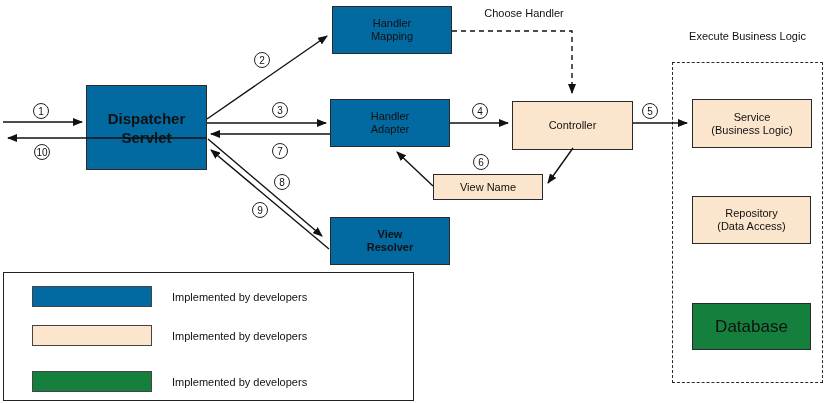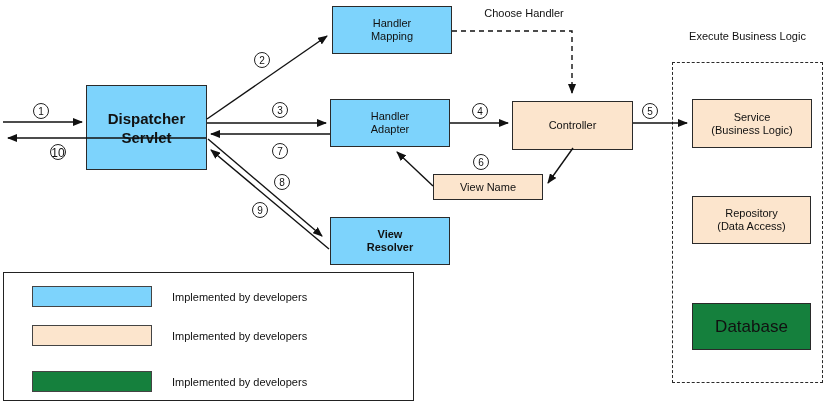--- a/index.html
+++ b/index.html
@@ -6,21 +6,21 @@
   html,body{margin:0;padding:0;background:#ffffff;}
   .stage{
     position:relative;width:830px;height:403px;background:#ffffff;
     font-family:"Liberation Sans",sans-serif;color:#111;overflow:hidden;
   }
   .node{
     position:absolute;display:flex;align-items:center;justify-content:center;
     text-align:center;white-space:pre-line;font-size:11px;line-height:13px;
     border:1.5px solid #2a2a2a;box-sizing:border-box;z-index:1;
   }
-  .fill-blue{background:#7dd3fc;}
+  .fill-blue{background:#0369a1;}
   .fill-orange{background:#fce5cd;}
   .fill-green{background:#15803d;}
   #dispatcher{left:86px;top:85px;width:121px;height:85px;font-weight:bold;font-size:15px;line-height:19px;}
   #handlerMapping{left:332px;top:6px;width:120px;height:48px;}
   #handlerAdapter{left:330px;top:99px;width:120px;height:48px;}
   #controller{left:512px;top:101px;width:121px;height:49px;}
   #viewName{left:433px;top:174px;width:110px;height:26px;}
   #viewResolver{left:330px;top:217px;width:120px;height:48px;font-weight:bold;}
   #service{left:692px;top:99px;width:120px;height:49px;}
   #repository{left:692px;top:196px;width:119px;height:48px;}
@@ -42,21 +42,21 @@
   }
   #step1{left:33px;top:103px;}
   #step2{left:254px;top:52px;}
   #step3{left:272px;top:102px;}
   #step4{left:472px;top:103px;}
   #step5{left:642px;top:103px;}
   #step6{left:473px;top:154px;}
   #step7{left:272px;top:143px;}
   #step8{left:274px;top:174px;}
   #step9{left:252px;top:202px;}
-  #step10{left:34px;top:144px;font-size:12px;margin-left:16px;}
+  #step10{left:34px;top:144px;font-size:10px;}
   .legend{
     position:absolute;left:3px;top:272px;width:411px;height:129px;
     border:1.5px solid #222;background:#fff;box-sizing:border-box;z-index:1;
   }
   .legend-row{position:absolute;left:28px;display:flex;align-items:center;}
   .legend-row .swatch{
     width:120px;height:21px;border:1.2px solid #444;box-sizing:border-box;flex:0 0 auto;
   }
   .legend-row .legend-label{margin-left:20px;font-size:11px;color:#111;}
   #legendRow1{top:13px;}

